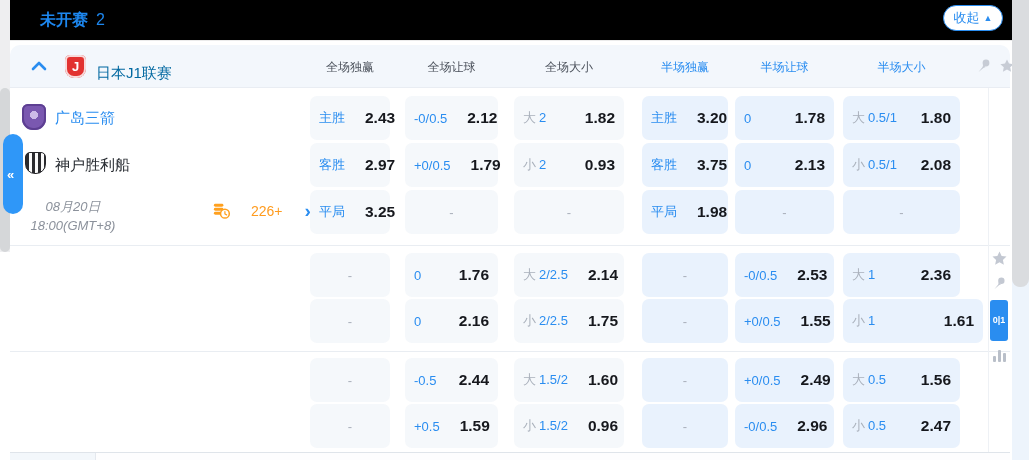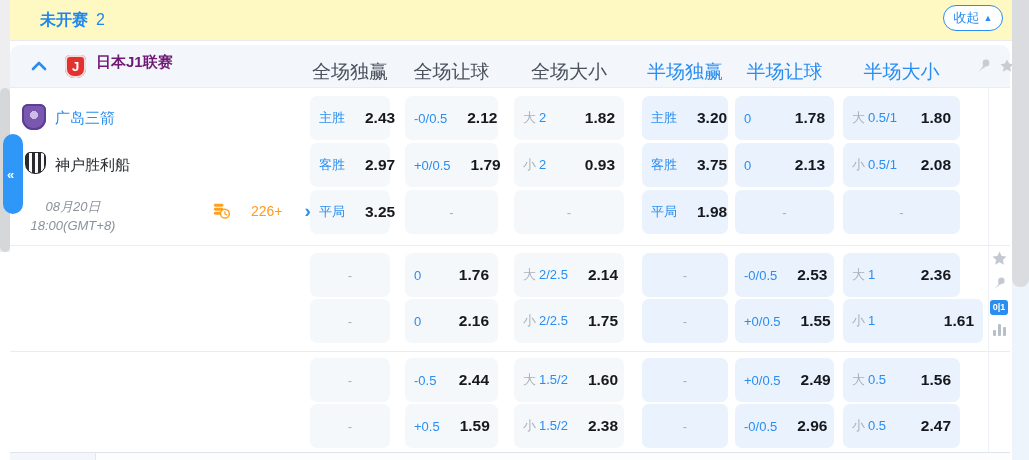--- a/index.html
+++ b/index.html
@@ -10,35 +10,35 @@
   .left-thumb{position:absolute;left:0;top:88px;width:10px;height:164px;background:#d5d7d9;border-radius:6px;}
   .side-toggle{position:absolute;left:3px;top:134px;width:20px;height:80px;background:#2f97f8;border-radius:10px;
     color:#fff;display:flex;align-items:center;justify-content:flex-start;padding-left:4px;box-sizing:border-box;
     font-size:13px;font-weight:700;cursor:pointer;z-index:5;}
 
   
   .right-track{position:absolute;right:0;top:0;width:17px;height:460px;background:#edf4fc;}
   .right-thumb{position:absolute;right:0;top:0;width:17px;height:287px;background:#dadcdf;border-radius:0 0 8px 8px;}
 
   
-  .topbar{position:absolute;left:10px;top:0;width:1002px;height:41px;background:#fef9c3;border-bottom:1px solid #ebebeb;box-sizing:border-box;}
+  .topbar{position:absolute;left:10px;top:0;width:1002px;height:41px;background:#000000;border-bottom:1px solid #ebebeb;box-sizing:border-box;}
   .status{position:absolute;left:30px;top:10px;font-size:16px;color:#1d87ef;}
   .status b{font-weight:700;margin-right:8px;}
   .collapse-btn{position:absolute;left:933px;top:5px;width:60px;height:26px;border:1px solid #2a8df0;border-radius:14px;
     background:#fff;color:#2a8df0;font-size:13px;display:flex;align-items:center;justify-content:center;gap:4px;cursor:pointer;box-sizing:border-box;}
   .collapse-btn .tri{font-size:9px;line-height:1;}
 
   
   .league-head{position:absolute;left:10px;top:45px;width:1000px;height:43px;background:#f3f7fc;border-radius:10px 10px 0 0;
     border-bottom:1px solid #e9edf3;box-sizing:border-box;}
   .chev{position:absolute;left:20px;top:13px;width:18px;height:16px;cursor:pointer;}
   .jlogo{position:absolute;left:55px;top:10px;width:21px;height:23px;background:#e23230;border-radius:5px 5px 9px 9px;
     color:#fff;font-weight:700;font-size:13px;display:flex;align-items:center;justify-content:center;box-shadow:inset 0 0 0 2px #f7dada;}
-  .league-title{position:absolute;left:86px;top:8px;font-size:15px;font-weight:700;color:#701a75;}
-  .colhead{position:absolute;top:14px;transform:translateX(-50%);font-size:19px;white-space:nowrap;}
+  .league-title{position:absolute;left:86px;top:19px;font-size:15px;font-weight:400;color:#0369a1;}
+  .colhead{position:absolute;top:14px;transform:translateX(-50%);font-size:12px;white-space:nowrap;}
   .colhead.full{color:#4b515b;}
   .colhead.half{color:#2a8df0;}
   .head-icons{position:absolute;left:966px;top:13px;display:flex;gap:7px;}
 
   
   .team-name{position:absolute;left:55px;font-size:15px;white-space:nowrap;}
   .team1{top:109px;color:#2a8df0;font-weight:400;cursor:pointer;}
   .team2{top:156px;color:#272b31;}
   .crest1{position:absolute;left:22px;top:104px;width:24px;height:26px;background:radial-gradient(circle at 50% 42%,#cdbbe8 0 4px,#7a58b0 4px 100%);
     border-radius:6px 6px 11px 11px;box-shadow:inset 0 0 0 2px #5d3f92;}
@@ -56,21 +56,21 @@
   .cell .lab{font-size:13px;color:#2a8df0;white-space:nowrap;}
   .cell .lab .g{color:#a9b0bb;margin-right:3px;}
   .cell .val{font-size:15.5px;font-weight:700;color:#16181d;margin-left:4px;}
   .cell.dash{justify-content:center;color:#a9b0bb;font-size:13px;cursor:default;}
 
   .hdiv{position:absolute;left:10px;width:1000px;height:1px;background:#e9edf2;}
   .vdiv{position:absolute;left:988px;top:88px;width:1px;height:365px;background:#eef1f5;}
 
   
   .rail{position:absolute;left:988px;top:250px;width:22px;display:flex;flex-direction:column;align-items:center;gap:9px;}
-  .badge01{background:#2a8df0;color:#fff;font-size:9px;font-weight:700;border-radius:3px;padding:2px 3px;line-height:1.2;}
+  .badge01{background:#2a8df0;color:#fff;font-size:9px;font-weight:700;border-radius:3px;padding:15px 3px;line-height:1.2;}
   .bars{display:flex;align-items:flex-end;gap:2px;height:12px;cursor:pointer;}
   .bars i{display:block;width:3px;background:#b9bfc9;border-radius:1px;}
 
   
   .bottom-line{position:absolute;left:10px;top:452px;width:1000px;height:1px;background:#dfe4ea;}
   .bottom-strip{position:absolute;left:10px;top:453px;width:1000px;height:7px;background:#fdfdfe;}
   .bottom-box{position:absolute;left:0;top:0;width:85px;height:7px;background:#f3f7fb;border-right:1px solid #e4e8ee;}
 
   svg{display:block;}
 </style>
@@ -259,21 +259,21 @@
         <span class="lab"><span class="g">大</span>0.5</span>
         <span class="val">1.56</span>
       </div>
       <div class="cell dash" style="left: 310px; top: 404px; width: 80px;">-</div>
       <div class="cell" style="left: 405px; top: 404px; width: 93px;">
         <span class="lab">+0.5</span>
         <span class="val">1.59</span>
       </div>
       <div class="cell" style="left: 514px; top: 404px; width: 110px;">
         <span class="lab"><span class="g">小</span>1.5/2</span>
-        <span class="val">2.38</span>
+        <span class="val">0.96</span>
       </div>
       <div class="cell dash half" style="left: 642px; top: 404px; width: 86px;">-</div>
       <div class="cell half" style="left: 735px; top: 404px; width: 99px;">
         <span class="lab">-0/0.5</span>
         <span class="val">2.96</span>
       </div>
       <div class="cell half" style="left: 843px; top: 404px; width: 117px;">
         <span class="lab"><span class="g">小</span>0.5</span>
         <span class="val">2.47</span>
       </div>

